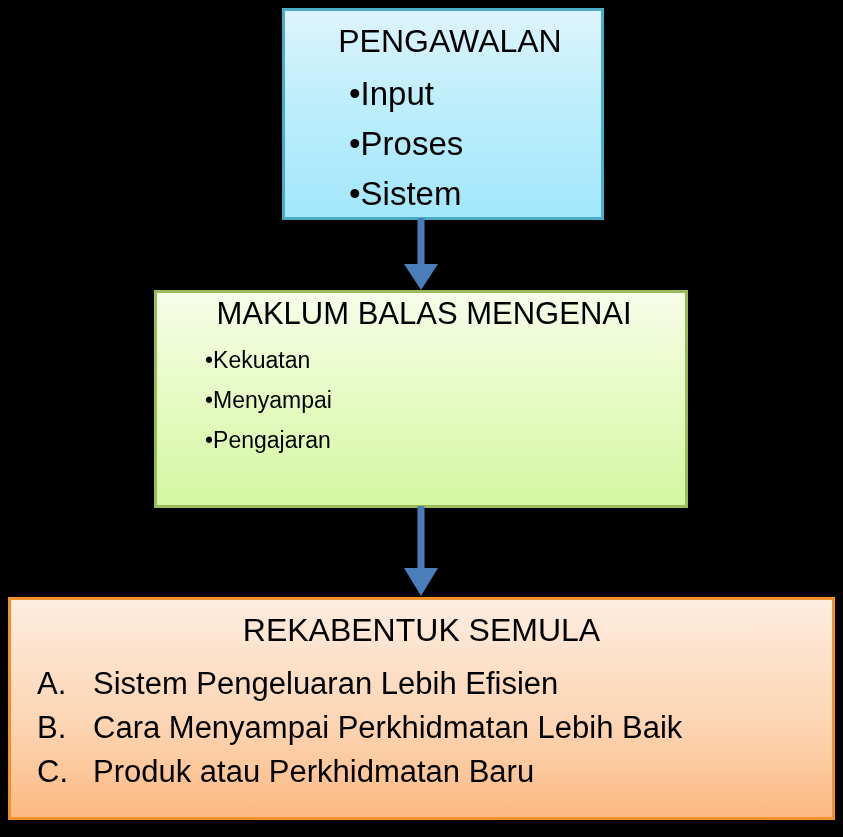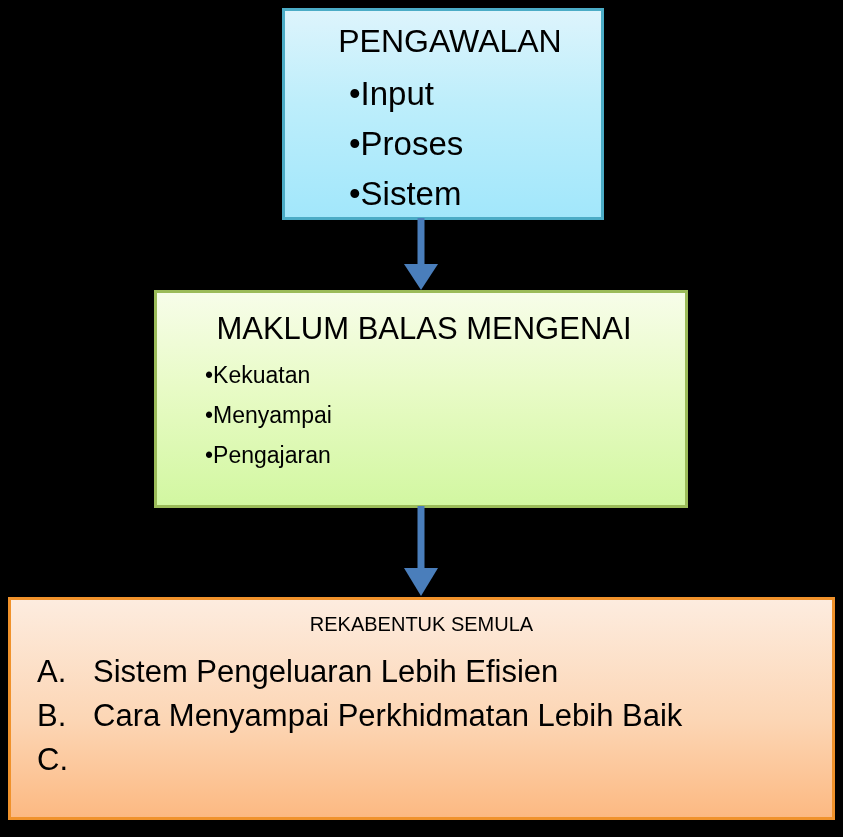--- a/index.html
+++ b/index.html
@@ -81,21 +81,21 @@
   }
 
   
   #node-maklum {
     left: 154px;
     top: 290px;
     width: 534px;
     height: 218px;
     border: 3px solid #9bbb59;
     background: linear-gradient(to bottom, #f7fde9 0%, #e8fbc6 45%, #d2f7a1 100%);
-    padding-top: 20px;
+    padding-top: 5px;
   }
   #node-maklum .node-title {
     font-size: 31px;
     padding-left: 6px;
   }
   #node-maklum .bullet-list {
     margin-top: 12px;
     padding-left: 48px;
   }
   #node-maklum .bullet-item {
@@ -107,21 +107,21 @@
   #node-rekabentuk {
     left: 8px;
     top: 597px;
     width: 827px;
     height: 223px;
     border: 3px solid #f0922b;
     background: linear-gradient(to bottom, #fdecdf 0%, #fcd6b5 55%, #fcb982 100%);
     padding-top: 14px;
   }
   #node-rekabentuk .node-title {
-    font-size: 20px;
+    font-size: 32px;
   }
   #node-rekabentuk .lettered-list {
     margin-top: 16px;
     padding-left: 26px;
   }
   #node-rekabentuk .lettered-item {
     font-size: 31px;
     padding: 6px 0 7px 0;
   }
   #node-rekabentuk .letter-marker {
@@ -173,17 +173,18 @@
       <li class="lettered-item">
         <span class="letter-marker">A.</span>
         <span>Sistem Pengeluaran Lebih Efisien</span>
       </li>
       <li class="lettered-item">
         <span class="letter-marker">B.</span>
         <span>Cara Menyampai Perkhidmatan Lebih Baik</span>
       </li>
       <li class="lettered-item">
         <span class="letter-marker">C.</span>
+        <span>Produk atau Perkhidmatan Baru</span>
       </li>
     </ul>
   </div>
 
 </div>
 
 </body></html>

